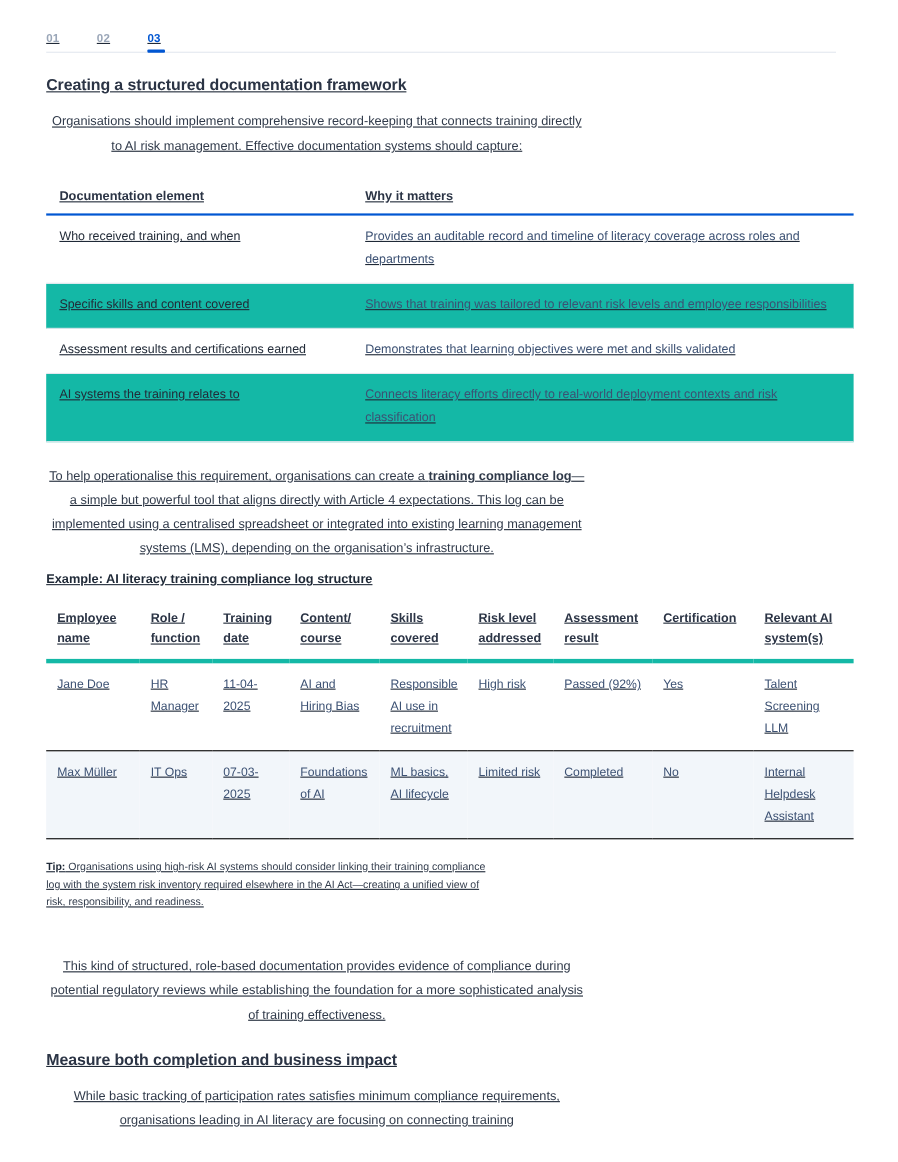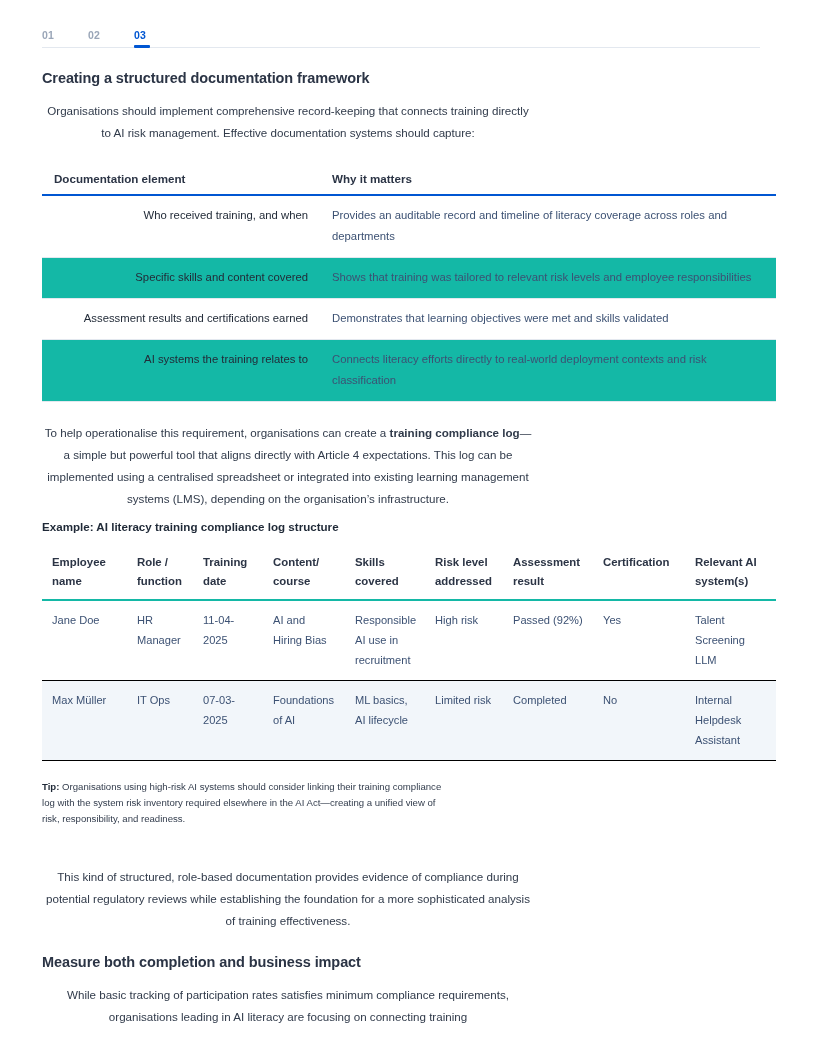--- a/index.html
+++ b/index.html
@@ -15,20 +15,21 @@
     position: relative;
     overflow: hidden;
   }
 
   .page {
     position: relative;
     width: 802px;
     height: 1056px;
     box-sizing: border-box;
     padding: 0 42px;
+    text-decoration: underline;
   }
 
   
   .steps {
     display: flex;
     align-items: flex-end;
     gap: 0;
     padding-top: 21px;
     height: 26px;
   }
@@ -102,34 +103,34 @@
     color: #2b3445;
     padding: 8px 12px 9px 12px;
     border-bottom: 2px solid #0056d2;
   }
   .t1 td {
     font-size: 11.3px;
     line-height: 21px;
     padding: 9px 12px 10px 12px;
     border-bottom: 1px solid #e3e8ef;
   }
-  .t1 td.c1 { color: #222b38; text-align: right; }
+  .t1 td.c1 { color: #222b38; }
   .t1 td.c2 { color: #3c5173; }
   .t1 tr.shade td { background: #14b8a6; }
 
   
   .t2 { margin-top: 13px; }
   .t2 th {
     text-align: left;
     font-size: 11.4px;
     font-weight: bold;
     color: #2b3445;
     line-height: 19px;
     padding: 7px 8px 8px 10px;
-    border-bottom: 2px solid #14b8a6;
+    border-bottom: 4px solid #14b8a6;
   }
   .t2 td {
     font-size: 11.1px;
     line-height: 20px;
     color: #3c5173;
     padding: 9px 8px 10px 10px;
     border-bottom: 1px solid #000000;
   }
   .t2 tr.shade td { background: #f2f6fa; }
 

